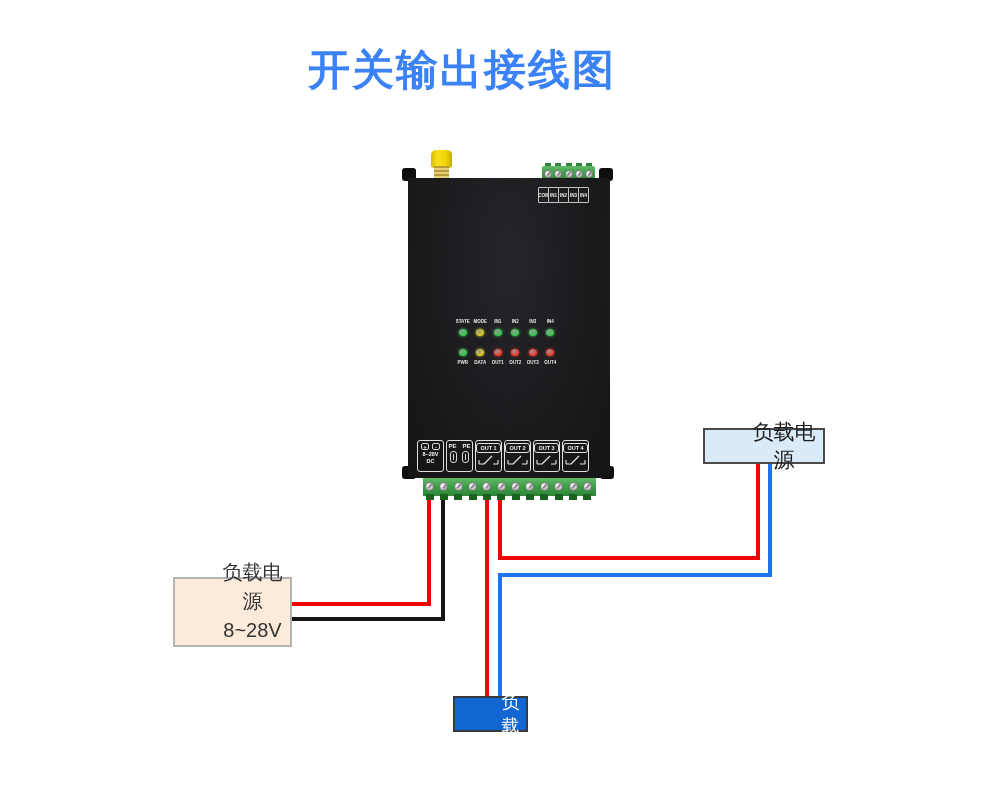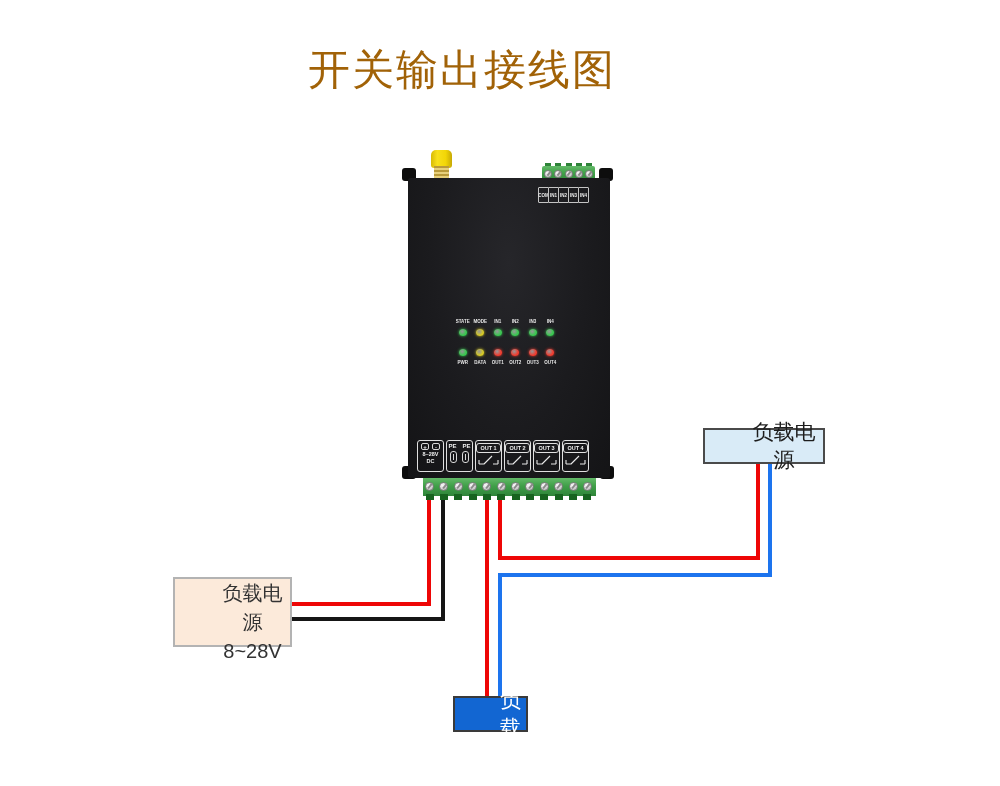--- a/index.html
+++ b/index.html
@@ -2,31 +2,31 @@
 <html><head>
 <meta charset="utf-8">
 <style>
   html,body{margin:0;padding:0;background:#ffffff;}
   body{width:1000px;height:786px;position:relative;overflow:hidden;
        font-family:"Liberation Sans","DejaVu Sans",sans-serif;}
   .abs{position:absolute;}
 
   
   #page-title{left:0;top:42px;width:924px;text-align:center;
-    font-size:42px;font-weight:400;color:#a16207;letter-spacing:2px;}
-
-  
-  .label-box{display:flex;align-items:center;justify-content:flex-start;
+    font-size:42px;font-weight:700;color:#3b82f6;letter-spacing:2px;}
+
+  
+  .label-box{display:flex;align-items:center;justify-content:flex-end;
     box-sizing:border-box;z-index:6;text-align:center;padding-left:40px;}
   #load-power-box{left:703px;top:428px;width:122px;height:36px;
     border:2px solid #4a4a4a;font-size:21px;color:#1d1d1d;}
   #dc-power-box{left:173px;top:577px;width:119px;height:70px;
     border:2px solid #b3b3b3;font-size:20px;color:#333;flex-direction:column;line-height:29px;}
   #load-box{left:453px;top:696px;width:75px;height:36px;
-    border:2px solid #3a3a3a;font-size:21px;color:#fff;font-weight:500;}
+    border:2px solid #3a3a3a;font-size:18px;color:#fff;font-weight:500;}
 
   
   .wire{position:absolute;z-index:2;}
 
   
   #device-body{left:408px;top:178px;width:202px;height:300px;z-index:3;
     background:radial-gradient(ellipse at 50% 28%,#26262a 0%,#1b1b1e 55%,#141416 100%);
     border-radius:3px;}
   .standoff{width:14px;height:13px;background:#0d0d0d;border-radius:3px;z-index:2;}
   #antenna-cap{left:431px;top:150px;width:21px;height:18px;z-index:2;

